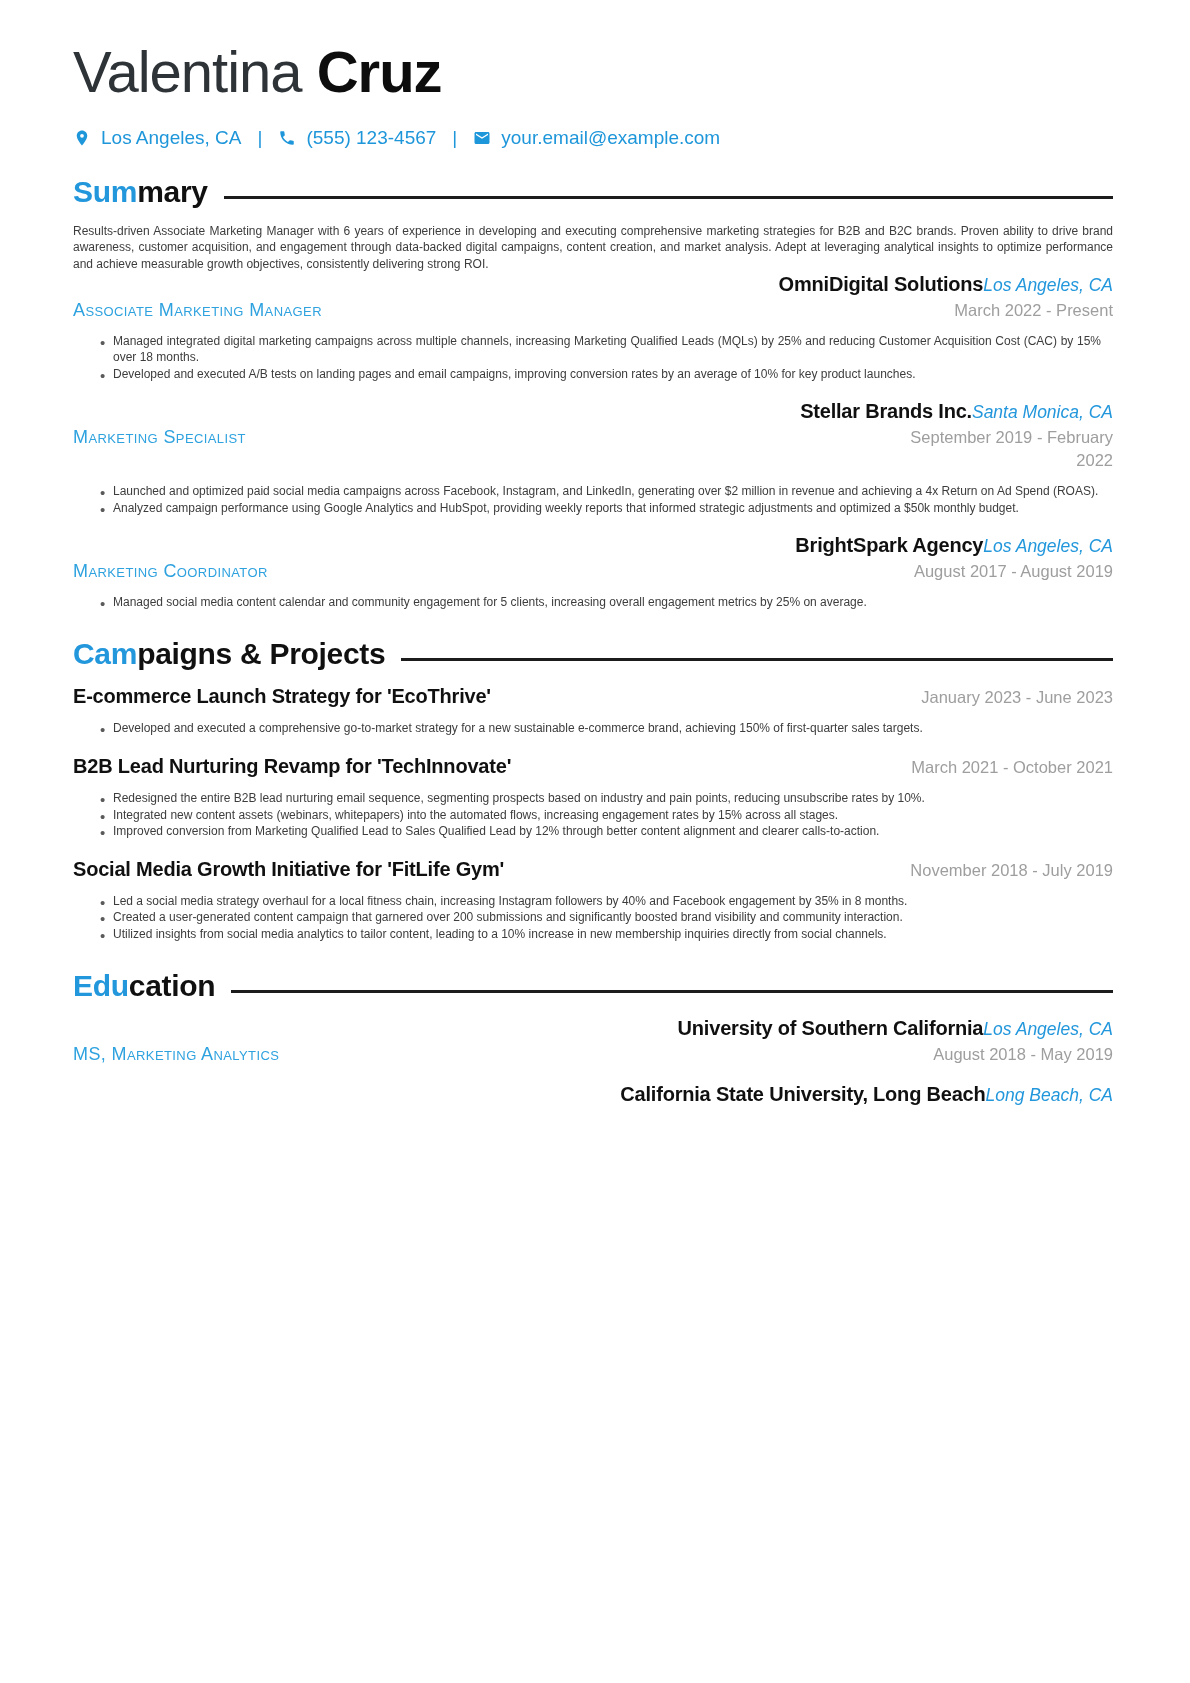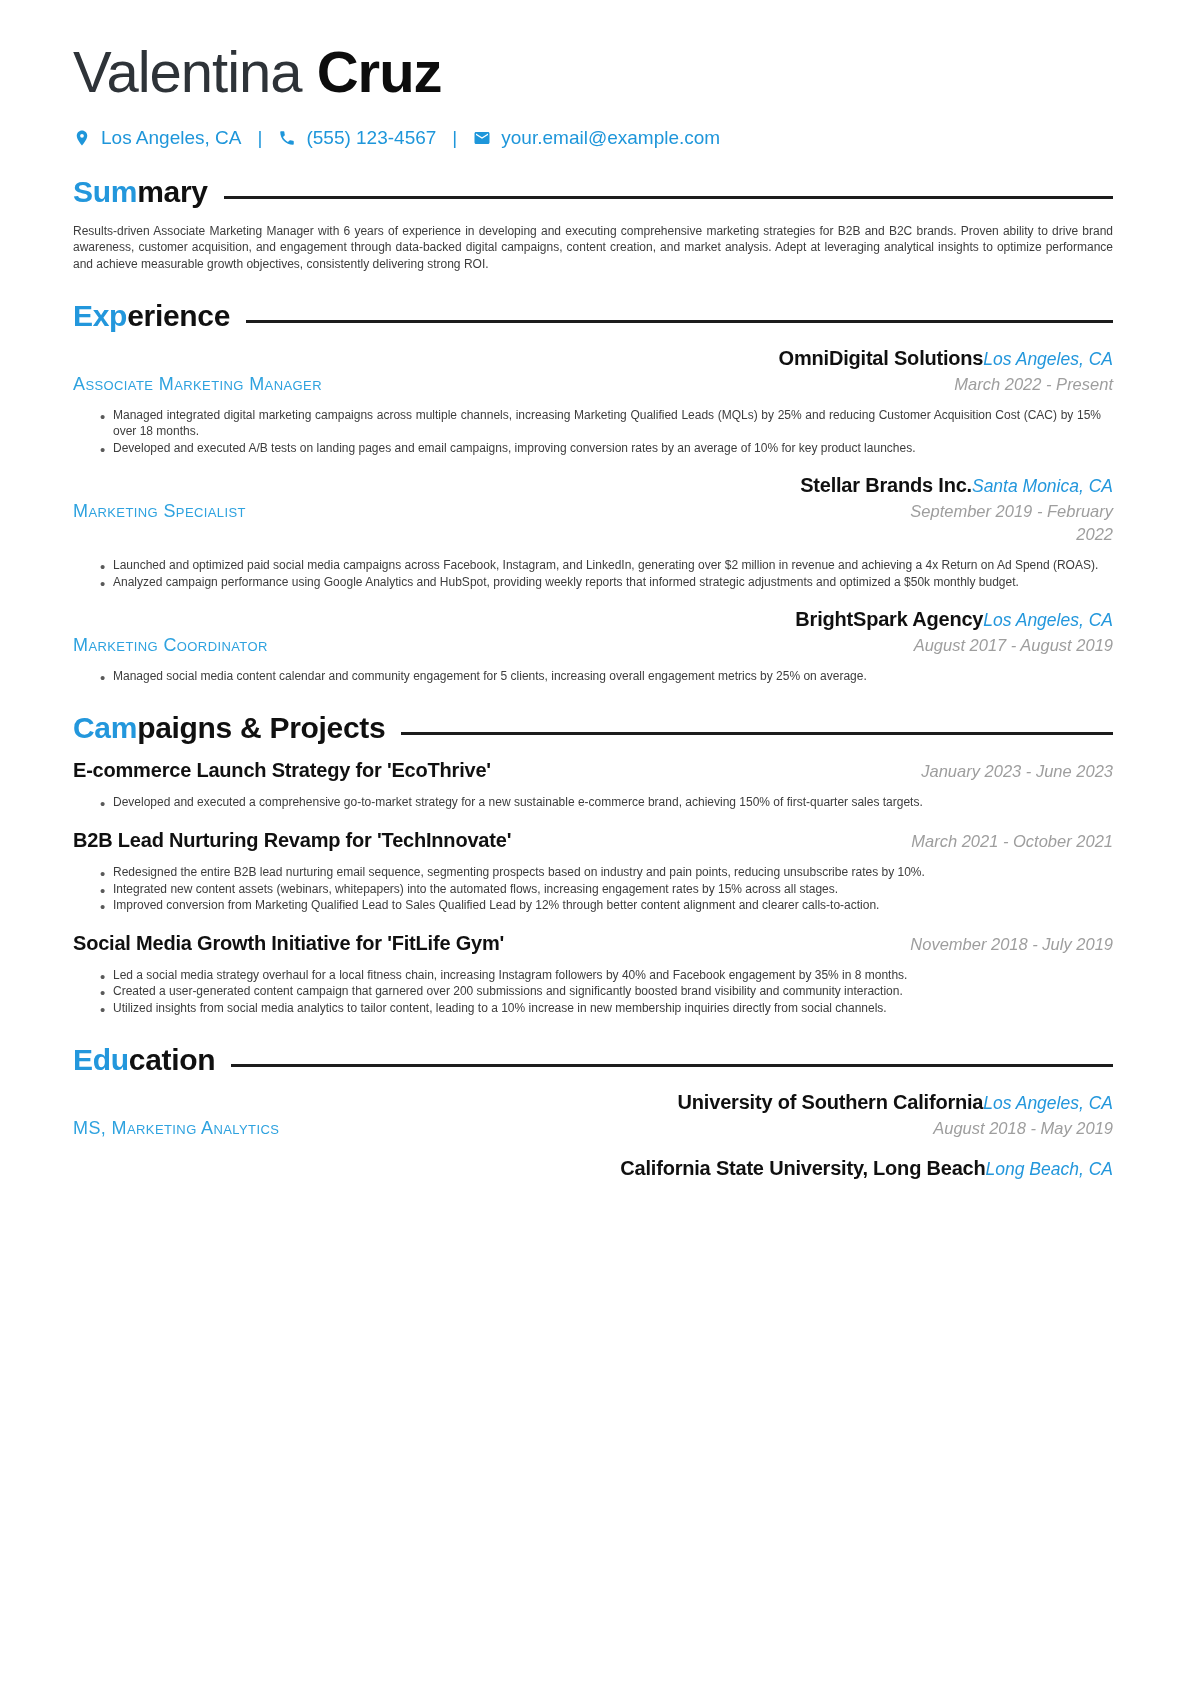--- a/index.html
+++ b/index.html
@@ -96,21 +96,20 @@
   }
   .role-title {
     font-size: 18px;
     font-variant: small-caps;
     letter-spacing: 0.4px;
     color: #2ea2df;
     margin-top: 3px;
   }
   .dates {
     font-size: 16.5px;
-    font-style: italic;
     color: #9e9e9e;
     line-height: 1.35;
     margin-top: 3px;
   }
   .proj-dates { margin-top: 0; }
 
   ul.bullets {
     list-style: none;
     margin: 12px 12px 0 27px;
   }
@@ -165,25 +164,20 @@
   <section>
     <h2 class="section-title">
       <span class="accent">Sum</span>
         <span>mary</span>
       <span class="rule"></span>
     </h2>
     <p class="summary-text">Results-driven Associate Marketing Manager with 6 years of experience in developing and executing comprehensive marketing strategies for B2B and B2C brands. Proven ability to drive brand awareness, customer acquisition, and engagement through data-backed digital campaigns, content creation, and market analysis. Adept at leveraging analytical insights to optimize performance and achieve measurable growth objectives, consistently delivering strong ROI.</p>
   </section>
 
   <section>
-    <h2 class="section-title">
-      <span class="accent">Exp</span>
-        <span>erience</span>
-      <span class="rule"></span>
-    </h2>
 
     <div class="entry">
       <div class="entry-row">
         <span class="org-name">OmniDigital Solutions</span>
         <span class="org-location entry-meta">Los Angeles, CA</span>
       </div>
       <div class="entry-row">
         <span class="role-title entry-main">Associate Marketing Manager</span>
         <span class="dates entry-meta">March 2022 - Present</span>
       </div>

